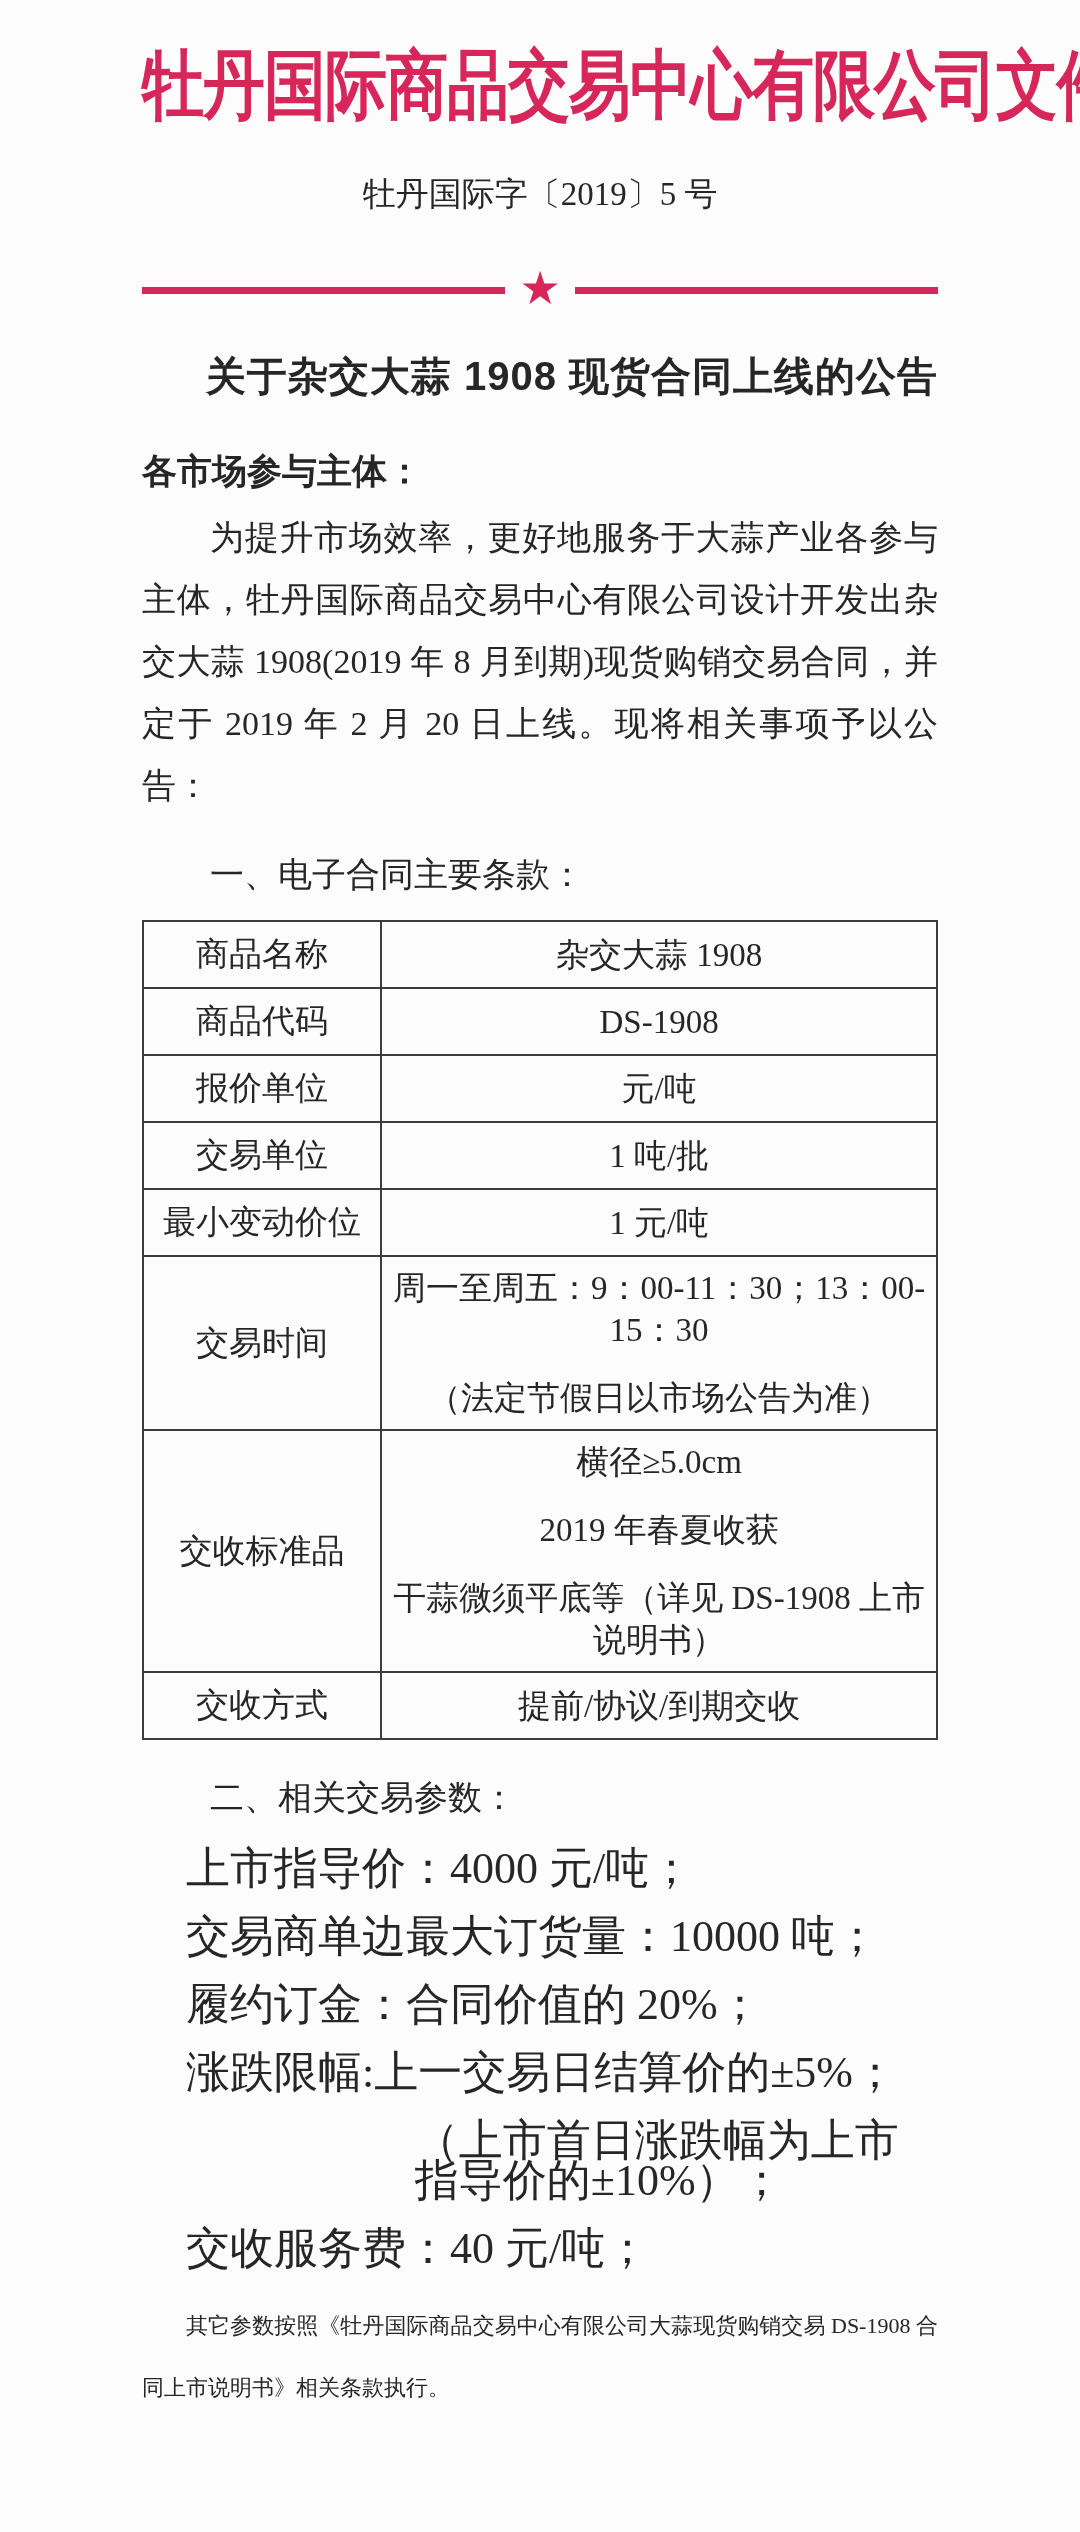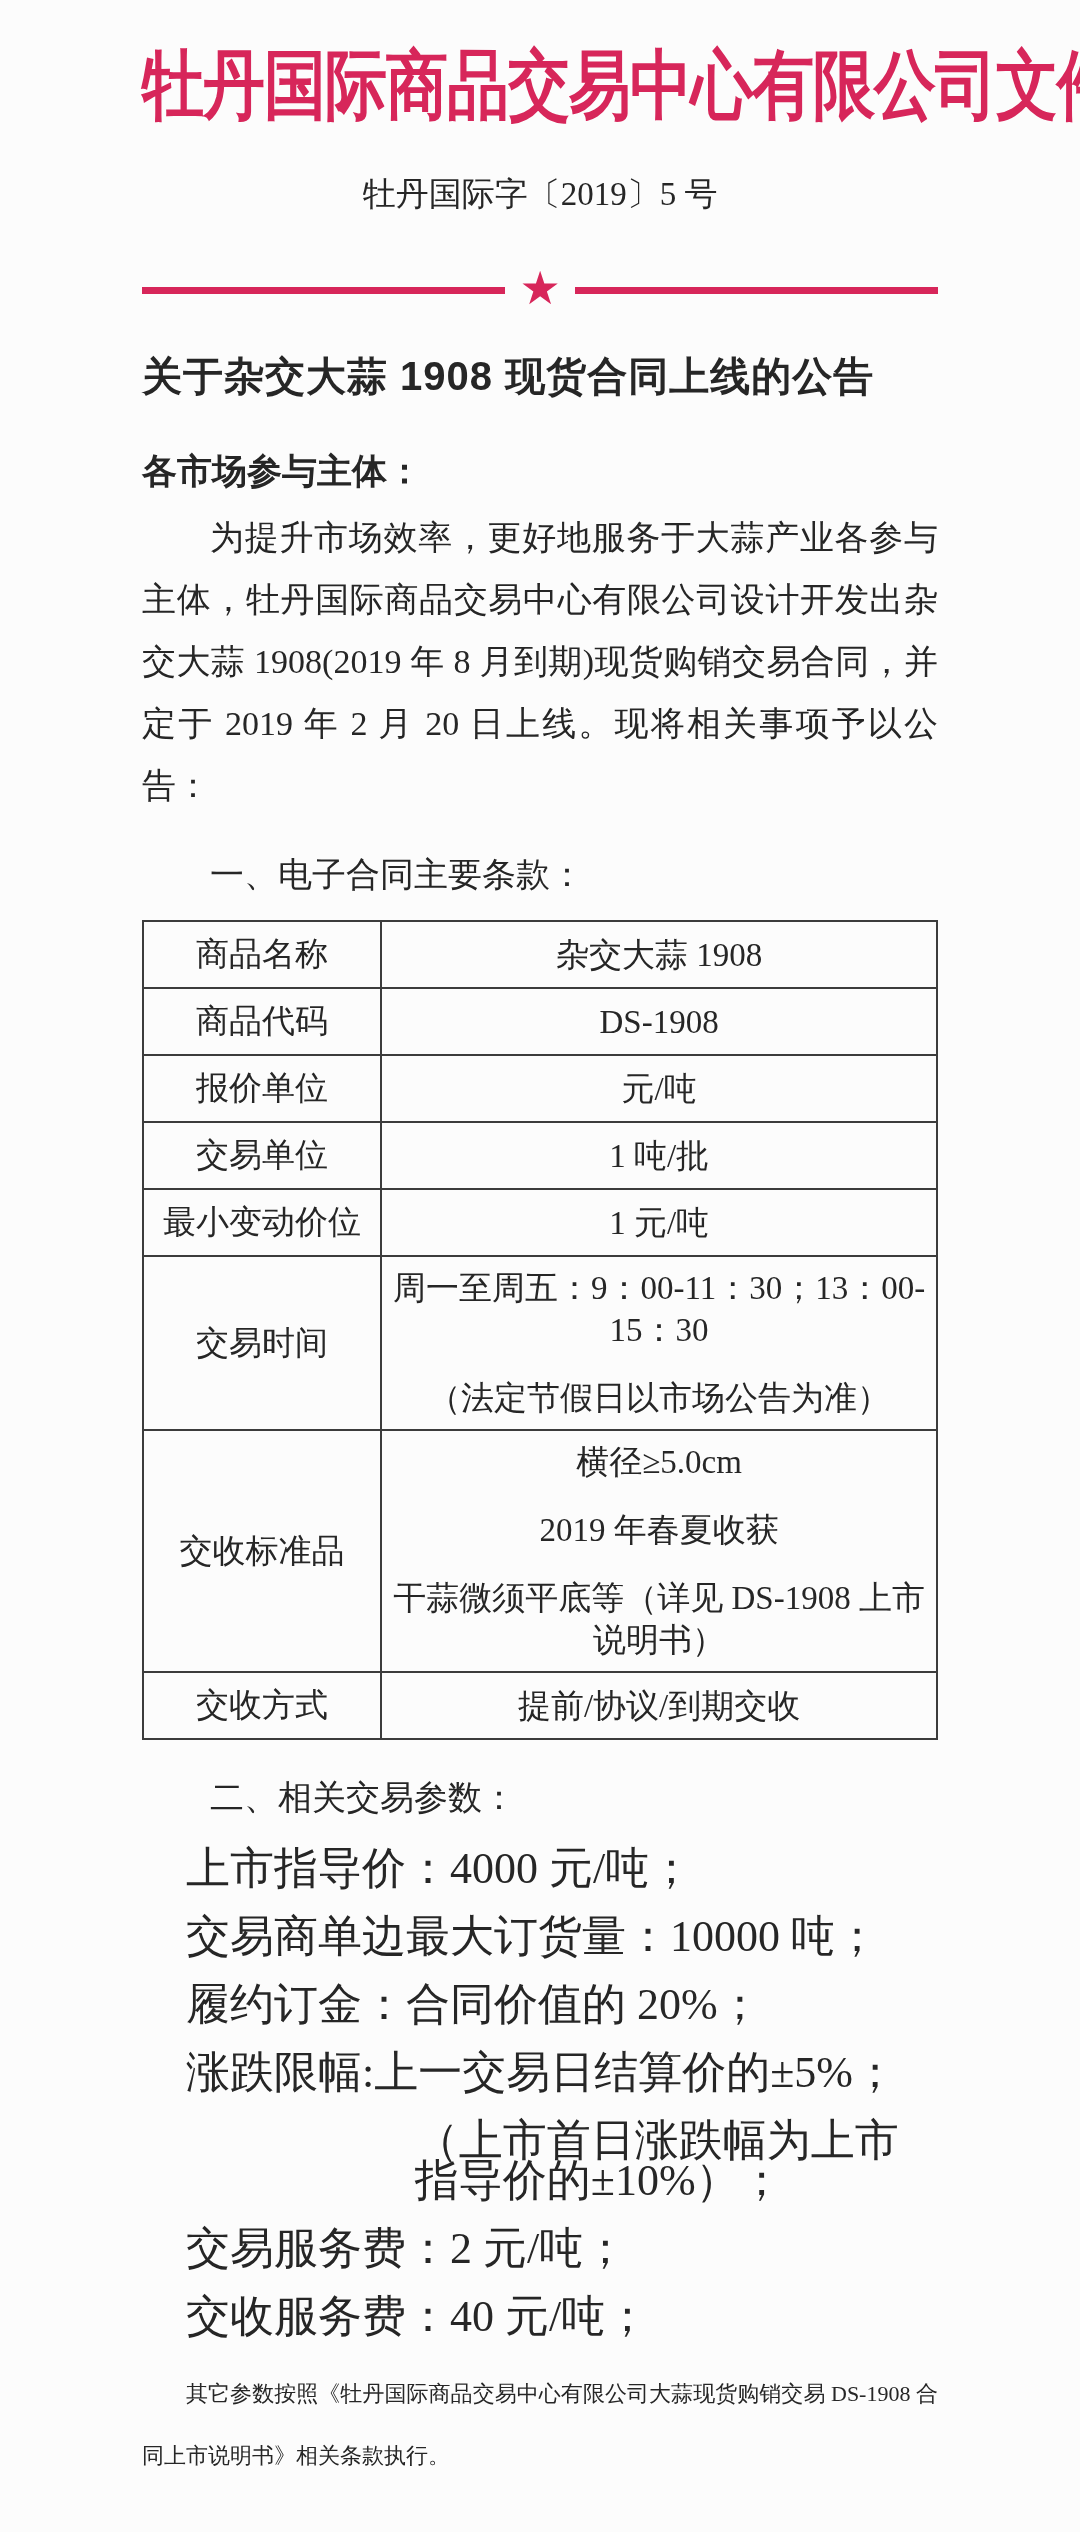--- a/index.html
+++ b/index.html
@@ -48,21 +48,21 @@
   .divider .star{
     color:var(--accent);
     font-size:46px;
     line-height:1;
     margin-top:-4px;
     font-family:"DejaVu Sans",sans-serif;
   }
   
   .announce-title{
     margin-top:42px;
-    text-align:left;
+    text-align:right;
     font-size:40px;
     font-weight:bold;
     font-family:"Liberation Sans","DejaVu Sans",sans-serif;
     letter-spacing:1px;
   }
   .salutation{
     margin-top:44px;
     font-size:35px;
     font-weight:bold;
     font-family:"Liberation Sans","DejaVu Sans",sans-serif;
@@ -194,19 +194,18 @@
   </table>
 
   <div class="section-heading">二、相关交易参数：</div>
 
   <div id="params-container">
       <div class="param-line">上市指导价：4000 元/吨；</div>
       <div class="param-line">交易商单边最大订货量：10000 吨；</div>
       <div class="param-line">履约订金：合同价值的 20%；</div>
       <div class="param-line">涨跌限幅:上一交易日结算价的±5%；</div>
       <div class="param-line indent">（上市首日涨跌幅为上市指导价的±10%）；</div>
-      <div class="param-line">交易服务费：2 元/吨；</div>
       <div class="param-line">交收服务费：40 元/吨；</div>
     </div>
 
   <div class="note-par">其它参数按照《牡丹国际商品交易中心有限公司大蒜现货购销交易 DS-1908 合同上市说明书》相关条款执行。</div>
 
 </div>
 
 </body></html>

